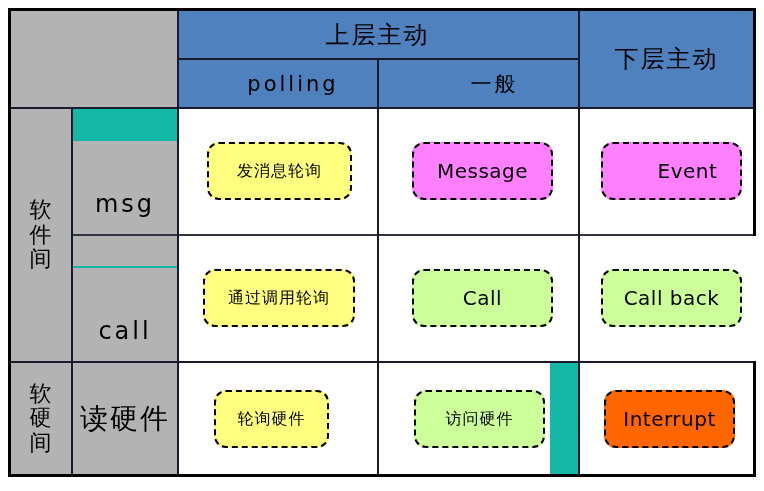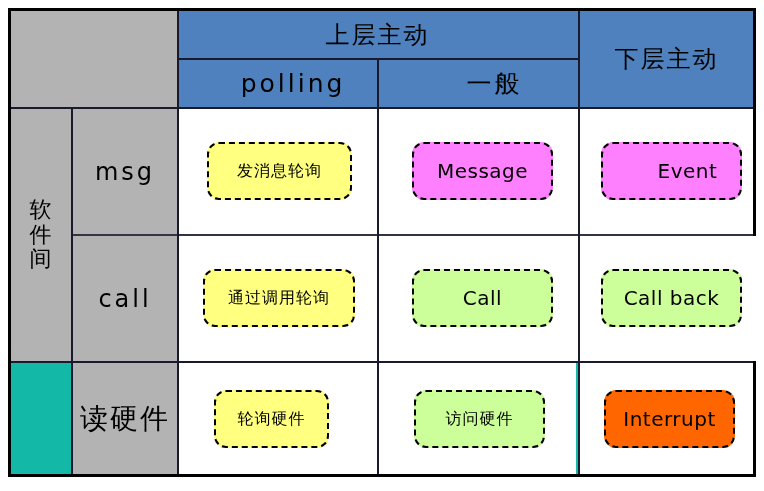--- a/index.html
+++ b/index.html
@@ -62,21 +62,21 @@
   .rule.h { height: 2px; }
   .rule.v { width: 2px; }
   .rule.thin { background: #333344; }
 
   
   .hdr-top {
     font-size: 24px;
     letter-spacing: 2px;
   }
   .hdr-sub {
-    font-size: 25px;
+    font-size: 21px;
     letter-spacing: 3px;
     padding-left: 32px;
   }
   .hdr-right {
     font-size: 24px;
     letter-spacing: 2px;
   }
   .rowlabel-vert {
     font-size: 22px;
     line-height: 1.12;
@@ -85,20 +85,21 @@
     width: 1.2em;
     word-break: break-all;
   }
   .rowlabel {
     font-size: 28px;
     letter-spacing: 2px;
   }
   .rowlabel-mono {
     font-size: 24px;
     letter-spacing: 3px;
+    margin-top: 32px;
   }
 
   
   .node {
     position: absolute;
     box-sizing: border-box;
     border: 2px dashed #000000;
     border-radius: 12px;
     display: flex;
     align-items: center;
@@ -181,32 +182,35 @@
         <span>Call</span>
       </div>
     </div>
 
     <div class="cell white" style="left:569px; top:225px; width:205px; height:125px;">
       <div class="node green" style="left:21px; top:33px; width:141px; height:58px; position:absolute;">
         <span>Call back</span>
       </div>
     </div>
 
+    <div class="cell gray" style="left:0px; top:352px; width:60px; height:111px;">
+      <span class="rowlabel-vert">软硬间</span>
+    </div>
 
     <div class="cell gray rowlabel" style="left:62px; top:352px; width:104px; height:111px;">
       <span>读硬件</span>
     </div>
 
     <div class="cell white" style="left:166px; top:352px; width:200px; height:111px;">
       <div class="node yellow cn" style="left:37px; top:27px; width:115px; height:58px; position:absolute;">
         <span>轮询硬件</span>
       </div>
     </div>
 
-    <div class="cell white" style="left:368px; top:352px; width:197px; height:111px;">
+    <div class="cell white" style="left:368px; top:352px; width:171px; height:111px;">
       <div class="node green cn" style="left:35px; top:27px; width:131px; height:58px; position:absolute;">
         <span>访问硬件</span>
       </div>
     </div>
 
     <div class="cell white" style="left:569px; top:352px; width:173px; height:111px;">
       <div class="node orange" style="left:24px; top:27px; width:131px; height:58px; position:absolute;">
         <span>Interrupt</span>
       </div>
     </div>

